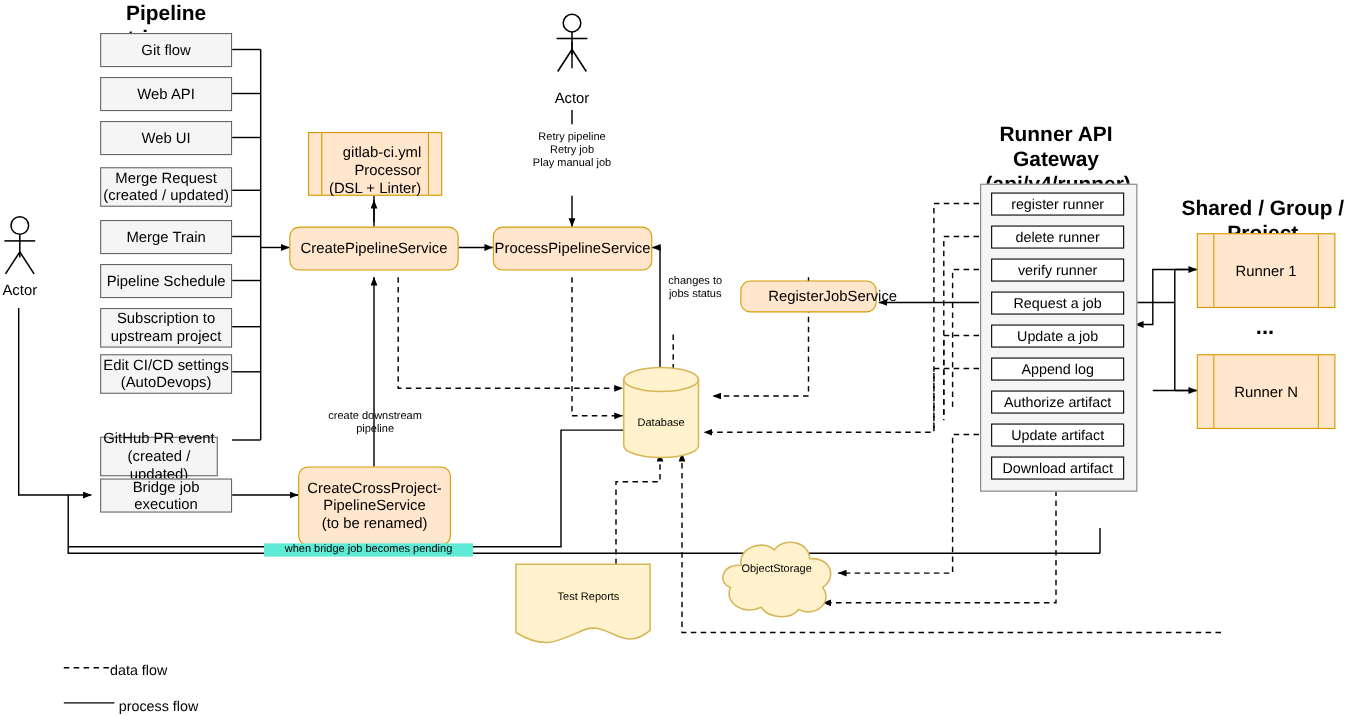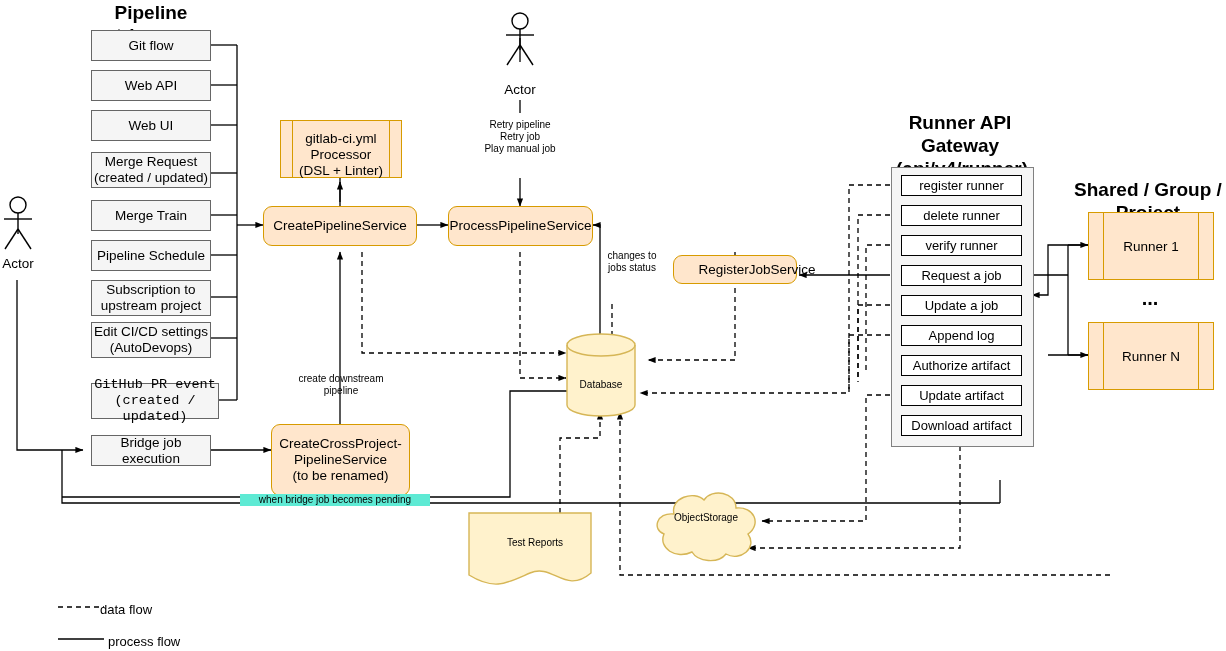--- a/index.html
+++ b/index.html
@@ -59,21 +59,21 @@
     top:0; bottom:0;
     width:0;
     border-left:1.4px solid #d79b00;
   }
   .process .bar.l{ left:11px; }
   .process .bar.r{ right:11px; }
   .process .ptxt{
     position:absolute;
     left:13px; right:13px; top:0; bottom:0;
     display:flex; align-items:center; justify-content:center;
-    text-align:center; white-space:pre-line; line-height:1.2;margin-top:12px;
+    text-align:right; white-space:pre-line; line-height:1.2;margin-top:12px;
   }
   
   .runner{
     background:#ffe6cc;
     border:1.4px solid #d79b00;
     font-size:13.5px;
     position:absolute;
   }
   .runner .bar{
     position:absolute; top:0; bottom:0; width:0;
@@ -227,21 +227,21 @@
   <div class="node trigger" style="left:91px; top:70px; width:120px; height:31px;">Web API</div>
   <div class="node trigger" style="left:91px; top:110px; width:120px; height:31px;">Web UI</div>
   <div class="node trigger" style="left:91px; top:152px; width:120px; height:36px;">Merge Request
 (created / updated)</div>
   <div class="node trigger" style="left:91px; top:200px; width:120px; height:31px;">Merge Train</div>
   <div class="node trigger" style="left:91px; top:240px; width:120px; height:31px;">Pipeline Schedule</div>
   <div class="node trigger" style="left:91px; top:280px; width:120px; height:36px;">Subscription to
 upstream project</div>
   <div class="node trigger" style="left:91px; top:322px; width:120px; height:36px;">Edit CI/CD settings
 (AutoDevops)</div>
-  <div class="node trigger" style="left:91px; top:383px; width:128px; height:36px;font-family:Liberation Mono, monospace;">GitHub PR event
+  <div class="node trigger" style="left:91px; top:397px; width:107px; height:36px;">GitHub PR event
 (created / updated)</div>
   <div class="node trigger" style="left:91px; top:435px; width:120px; height:31px;">Bridge job execution</div>
 
   <svg class="shape" style="left:0px; top:196px;" width="36" height="56" viewBox="0 0 36 56">
     <g fill="none" stroke="#000" stroke-width="1.4">
       <circle cx="18" cy="9" r="8"></circle>
       <path d="M18,17 V38"></path>
       <path d="M4,23 H32"></path>
       <path d="M18,33 L5,53"></path>
       <path d="M18,33 L31,53"></path>

